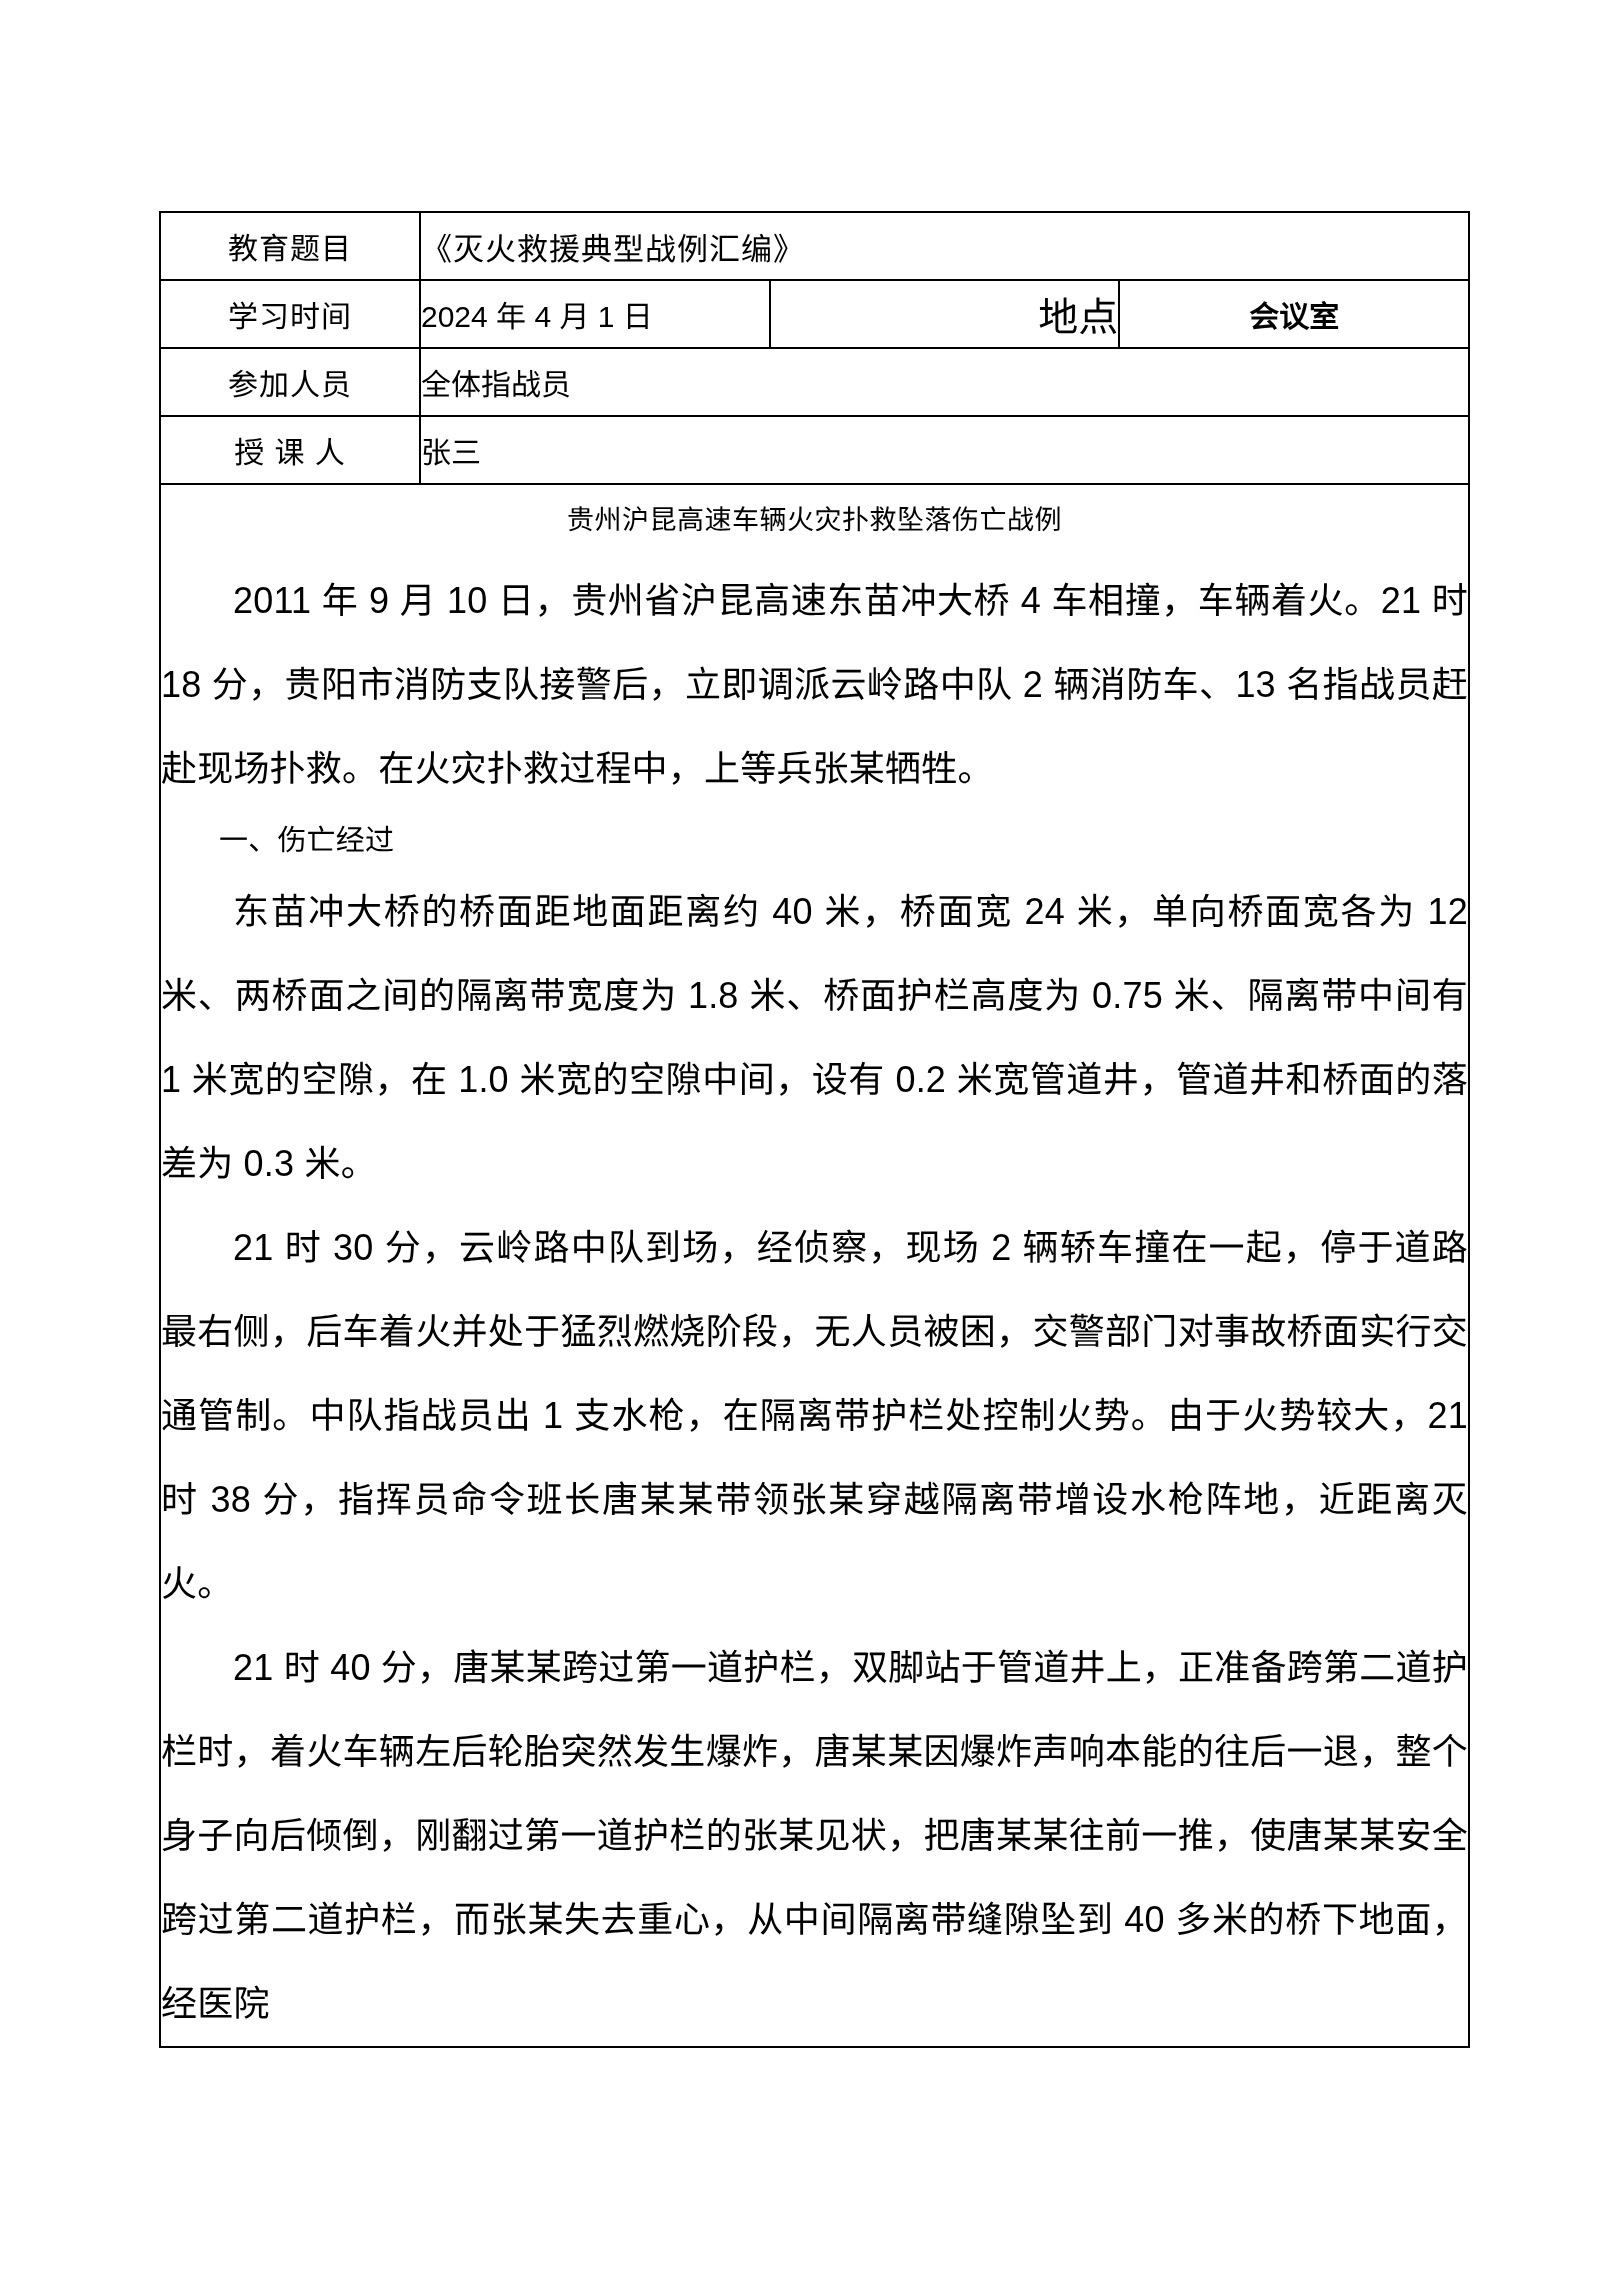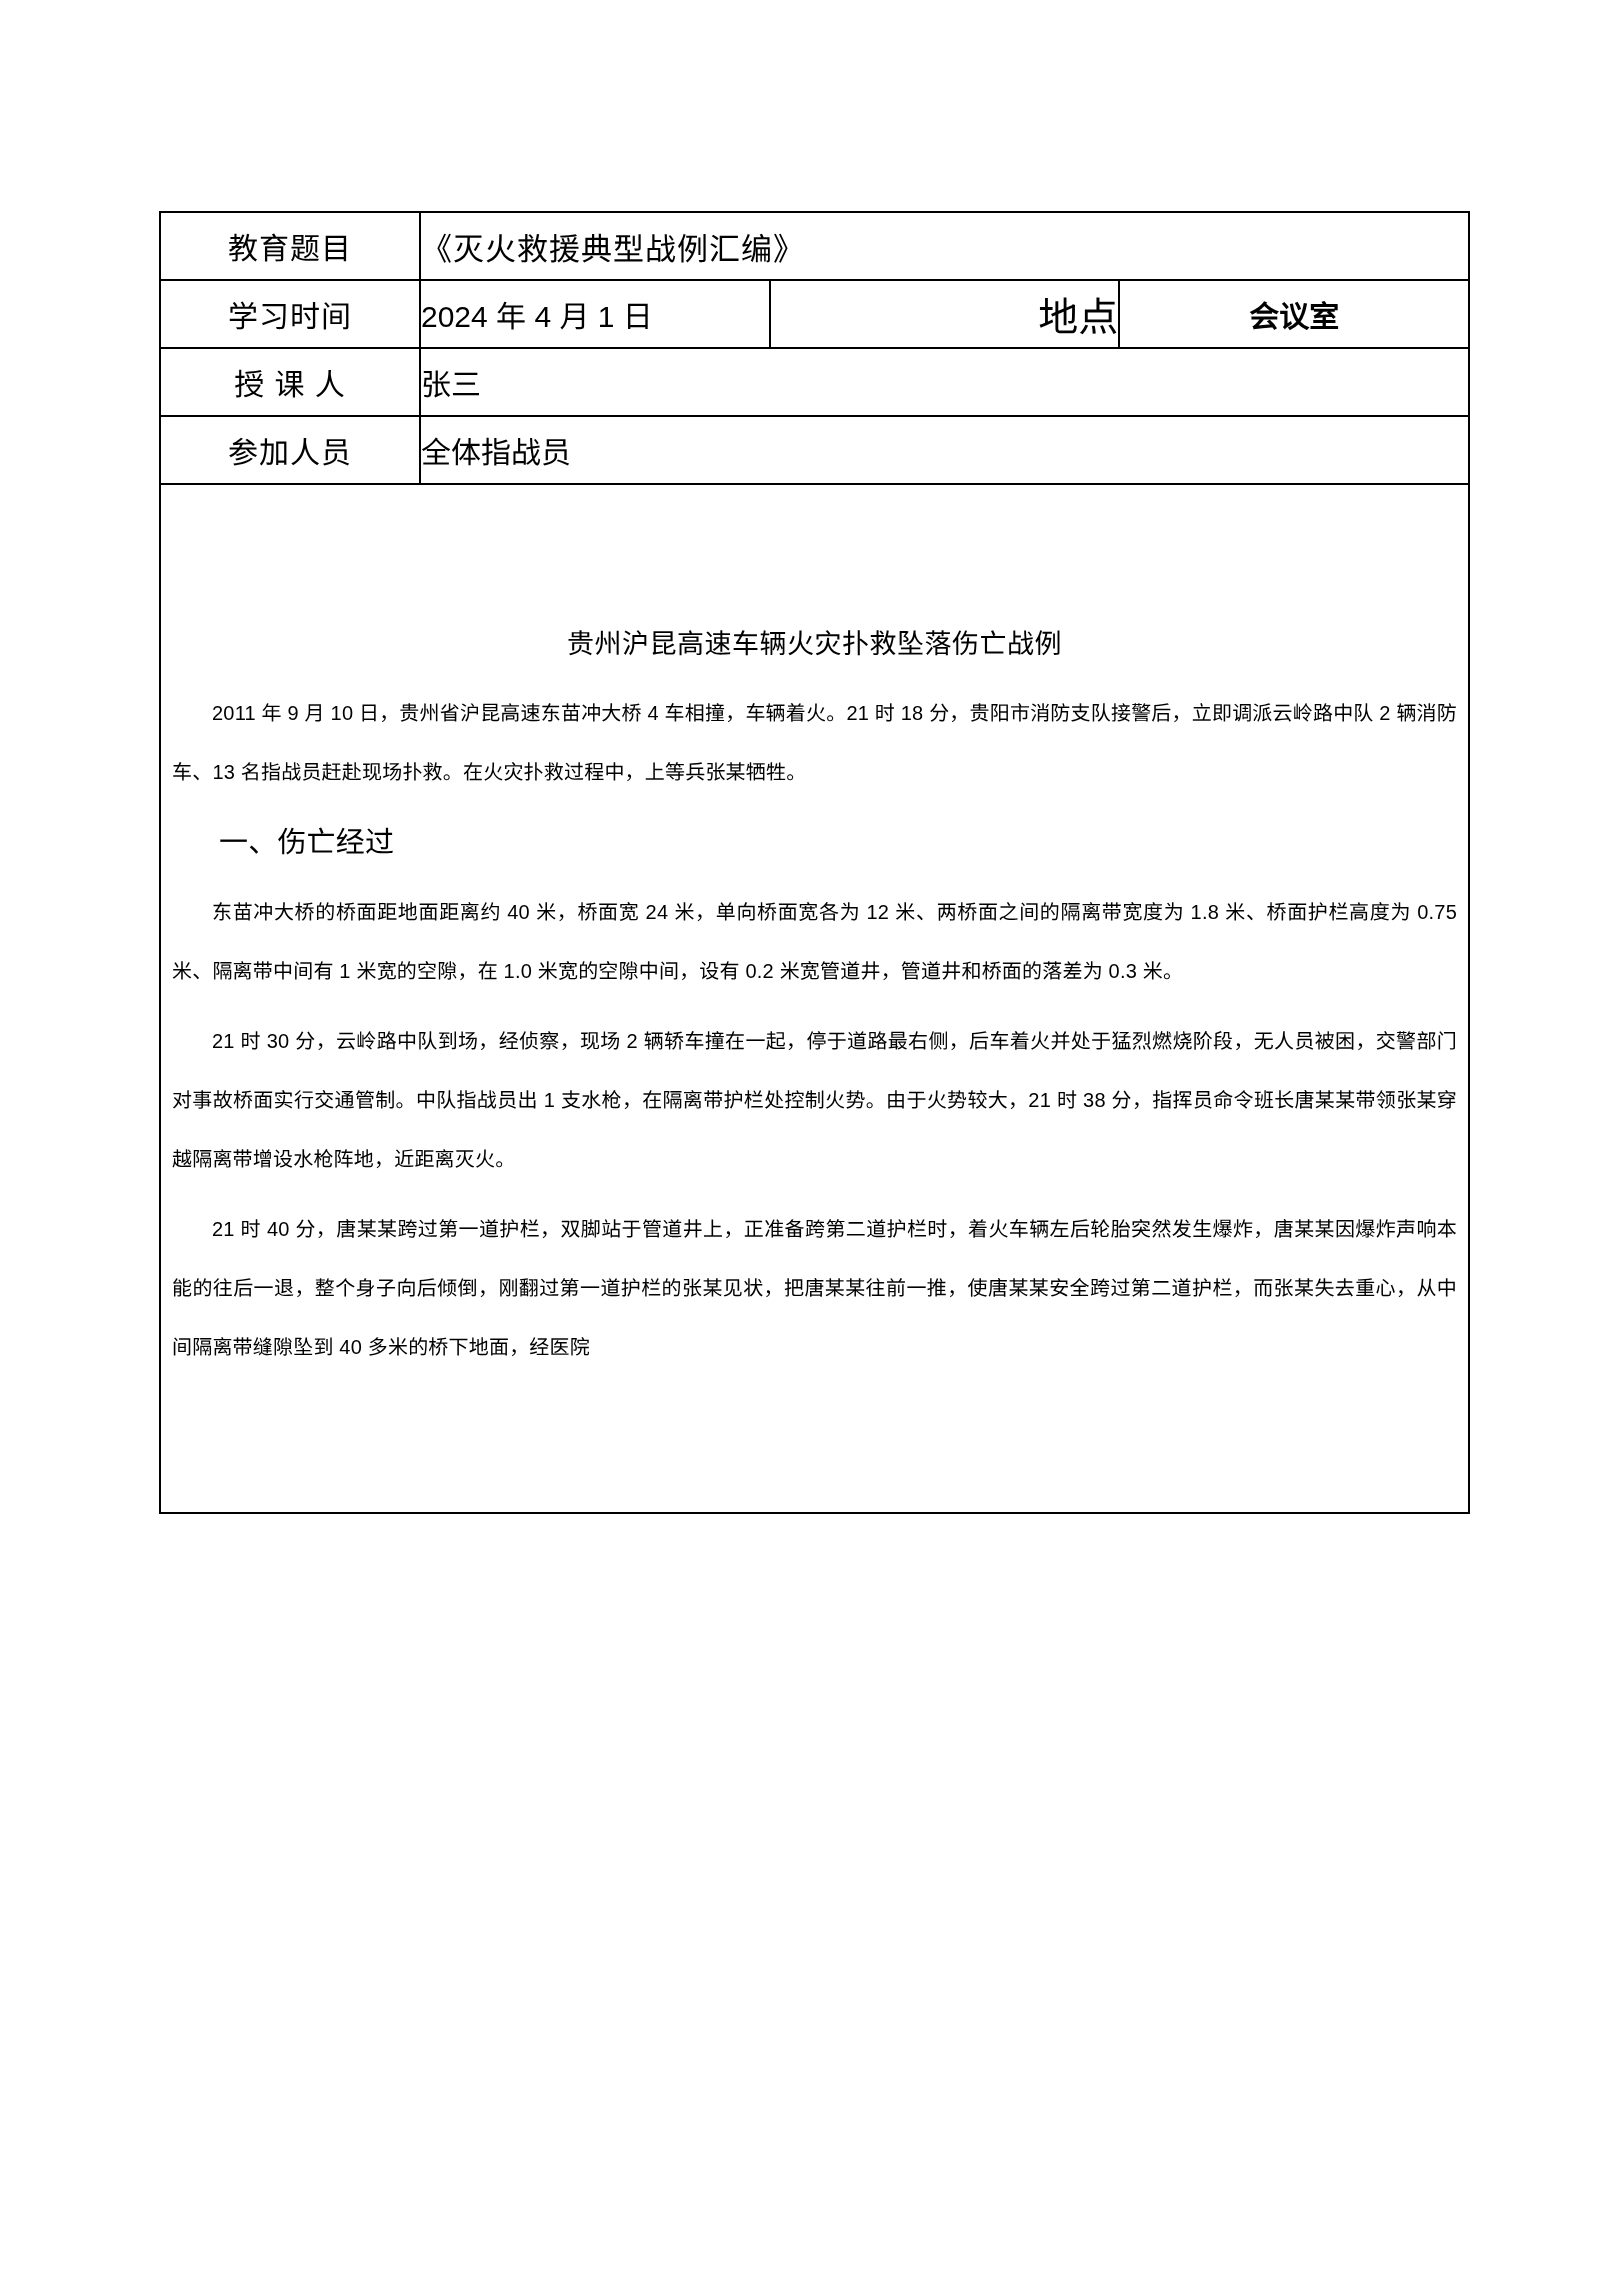--- a/index.html
+++ b/index.html
@@ -65,23 +65,23 @@
     height: 1027px;
   }
   .doc-title {
     text-align: center;
     font-size: 27px;
     margin: 13.7px 0 17.6px 0;
     line-height: 1.6;
     letter-spacing: 0.5px;
   }
   p.para {
-    margin: 11px;
-    font-size: 20px;
-    line-height: 59px;
+    margin: 0;
+    font-size: 36px;
+    line-height: 84px;
     text-align: justify;
     text-justify: inter-ideograph;
     text-indent: 2em;
     letter-spacing: 0.2px;
   }
   p.heading {
     margin: 0;
     font-size: 29px;
     line-height: 59px;
     text-indent: 2em;
@@ -99,26 +99,26 @@
         <td class="label-cell">教育题目</td>
         <td class="val-cell title-value" colspan="3">《灭火救援典型战例汇编》</td>
       </tr>
       <tr>
         <td class="label-cell">学习时间</td>
         <td class="val-cell">2024 年 4 月 1 日</td>
         <td class="place-label">地点</td>
         <td class="place-value">会议室</td>
       </tr>
       <tr>
+        <td class="label-cell">参加人员</td>
+        <td class="val-cell" colspan="3">全体指战员</td>
+      </tr>
+      <tr>
         <td class="label-cell">授 课 人</td>
         <td class="val-cell" colspan="3">张三</td>
-      </tr>
-      <tr>
-        <td class="label-cell">参加人员</td>
-        <td class="val-cell" colspan="3">全体指战员</td>
       </tr>
       <tr>
         <td class="body-cell" colspan="4">
           <div class="doc-title">贵州沪昆高速车辆火灾扑救坠落伤亡战例</div>
           <div id="body-paragraphs">
               <p class="para">2011 年 9 月 10 日，贵州省沪昆高速东苗冲大桥 4 车相撞，车辆着火。21 时 18 分，贵阳市消防支队接警后，立即调派云岭路中队 2 辆消防车、13 名指战员赶赴现场扑救。在火灾扑救过程中，上等兵张某牺牲。</p>
               <p class="heading">一、伤亡经过</p>
               <p class="para">东苗冲大桥的桥面距地面距离约 40 米，桥面宽 24 米，单向桥面宽各为 12 米、两桥面之间的隔离带宽度为 1.8 米、桥面护栏高度为 0.75 米、隔离带中间有 1 米宽的空隙，在 1.0 米宽的空隙中间，设有 0.2 米宽管道井，管道井和桥面的落差为 0.3 米。</p>
               <p class="para">21 时 30 分，云岭路中队到场，经侦察，现场 2 辆轿车撞在一起，停于道路最右侧，后车着火并处于猛烈燃烧阶段，无人员被困，交警部门对事故桥面实行交通管制。中队指战员出 1 支水枪，在隔离带护栏处控制火势。由于火势较大，21 时 38 分，指挥员命令班长唐某某带领张某穿越隔离带增设水枪阵地，近距离灭火。</p>
               <p class="para">21 时 40 分，唐某某跨过第一道护栏，双脚站于管道井上，正准备跨第二道护栏时，着火车辆左后轮胎突然发生爆炸，唐某某因爆炸声响本能的往后一退，整个身子向后倾倒，刚翻过第一道护栏的张某见状，把唐某某往前一推，使唐某某安全跨过第二道护栏，而张某失去重心，从中间隔离带缝隙坠到 40 多米的桥下地面，经医院</p>

